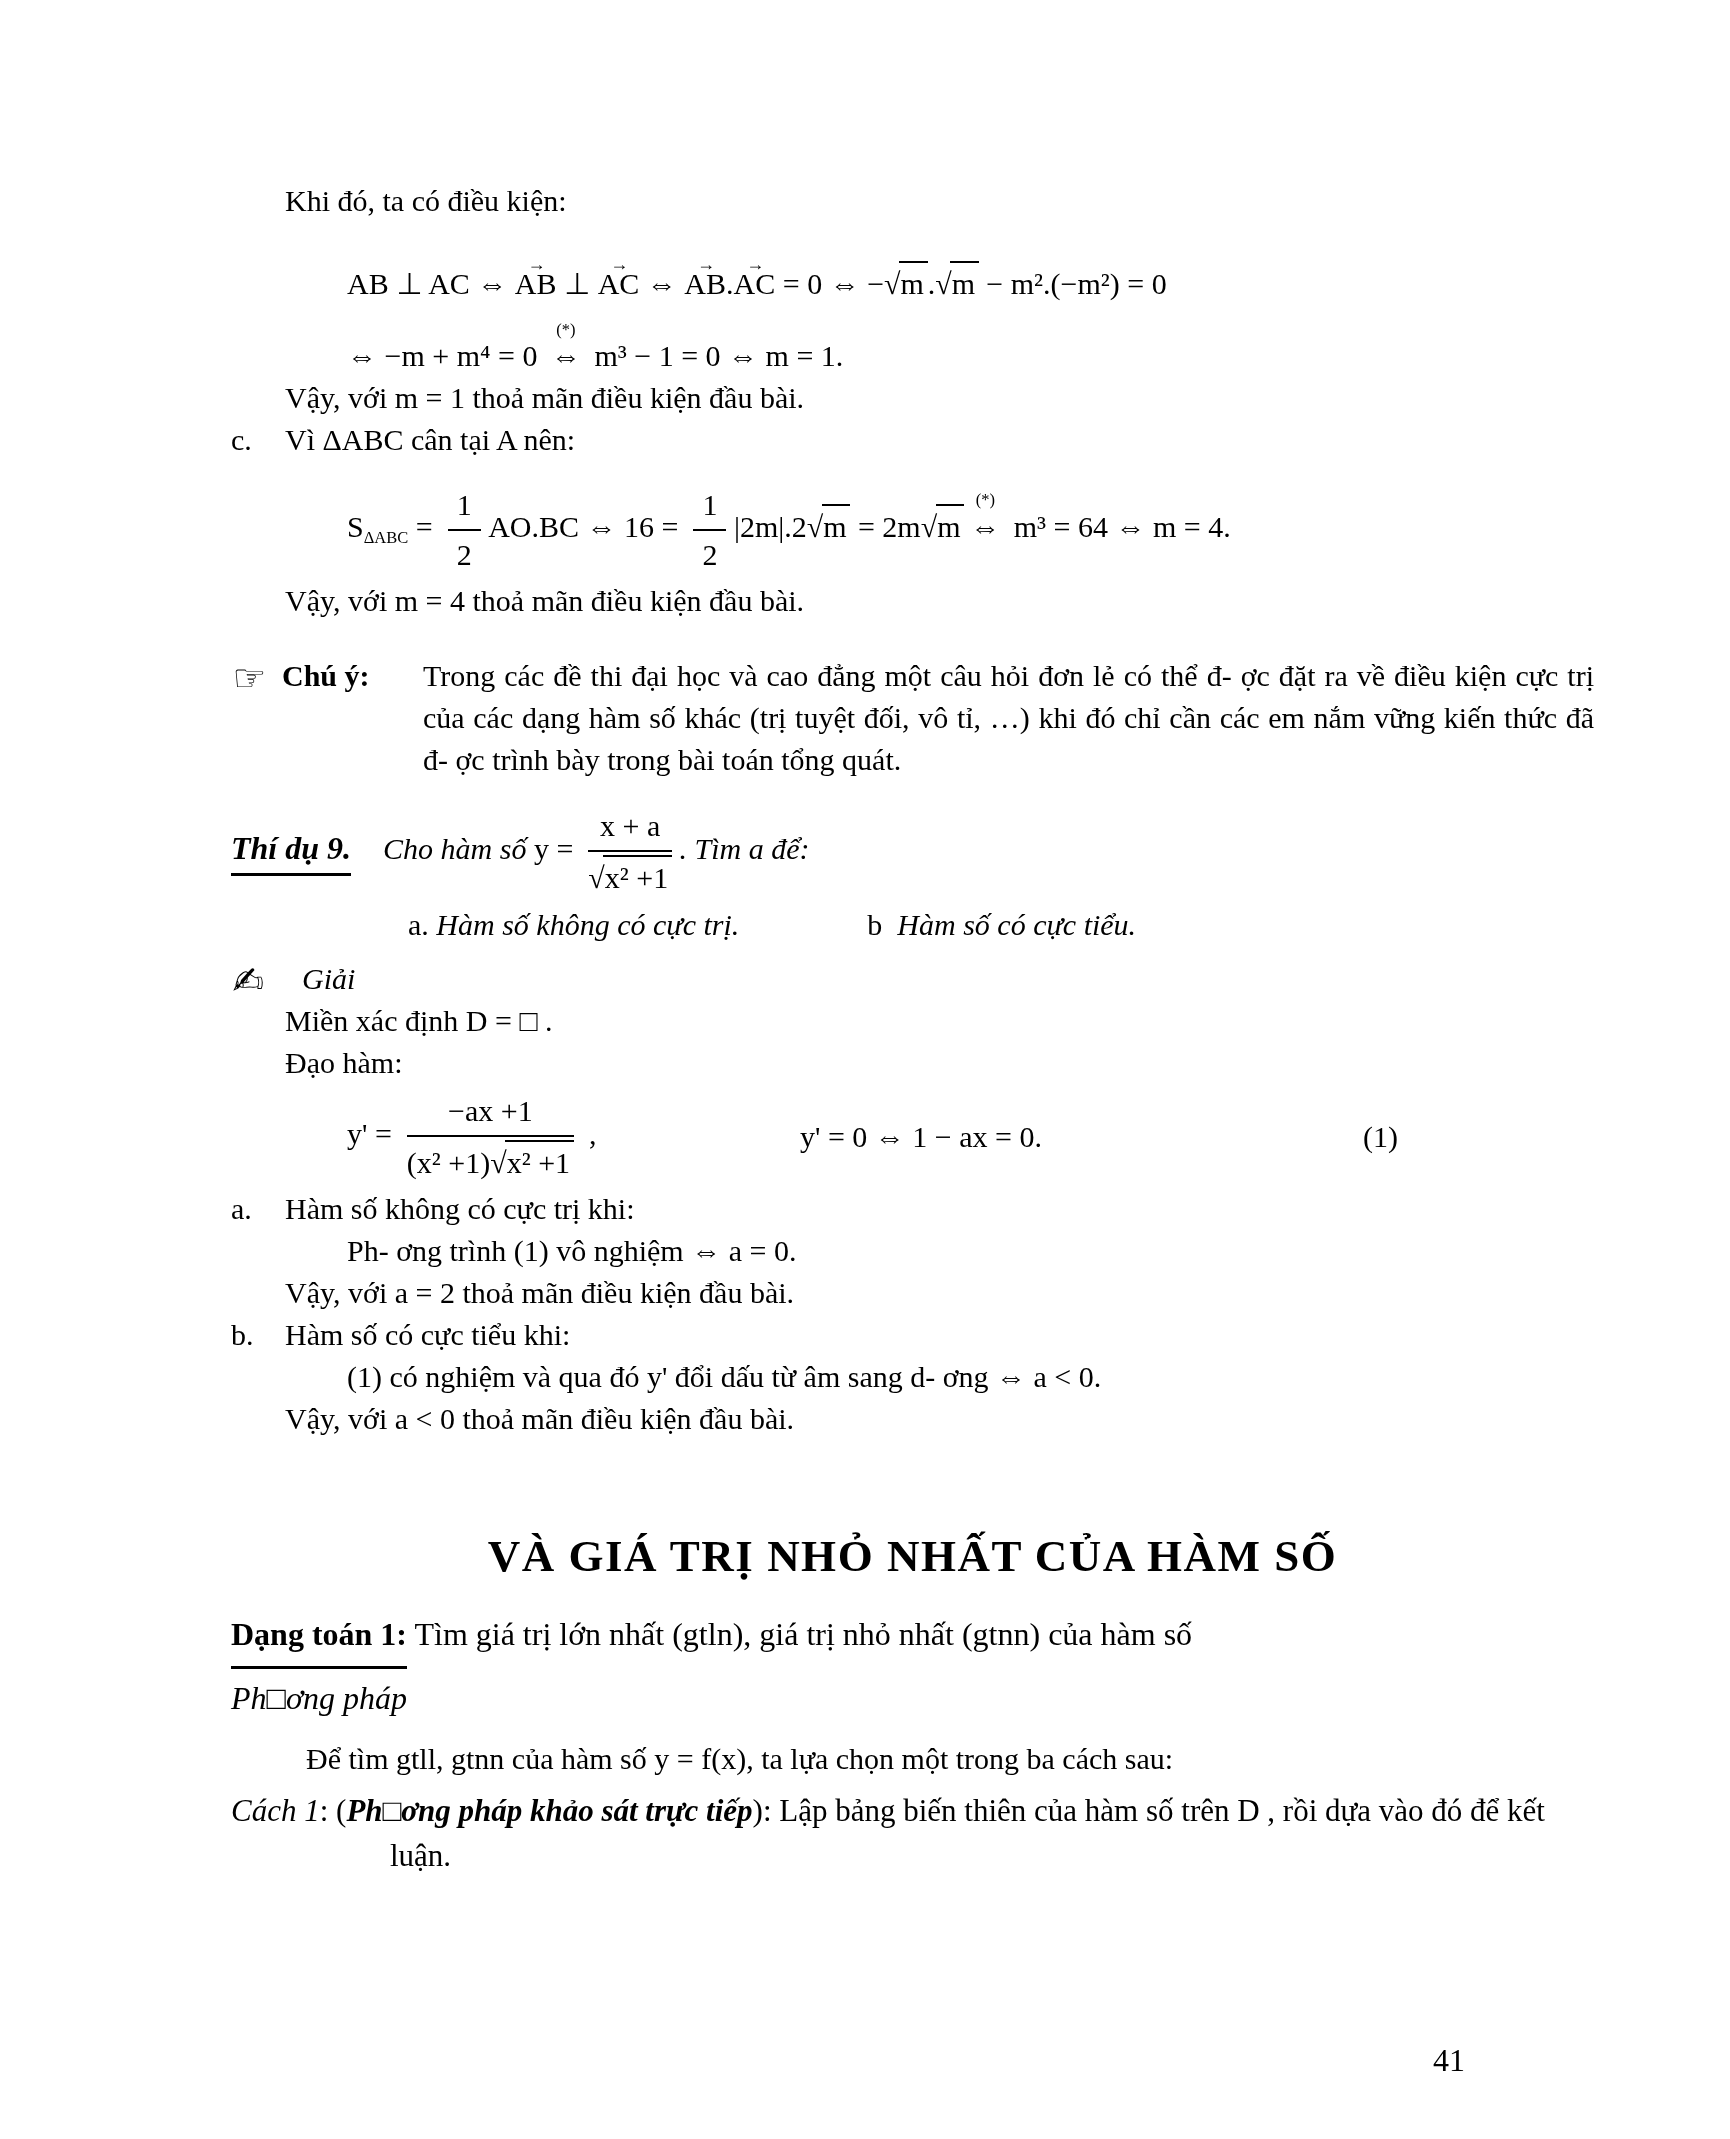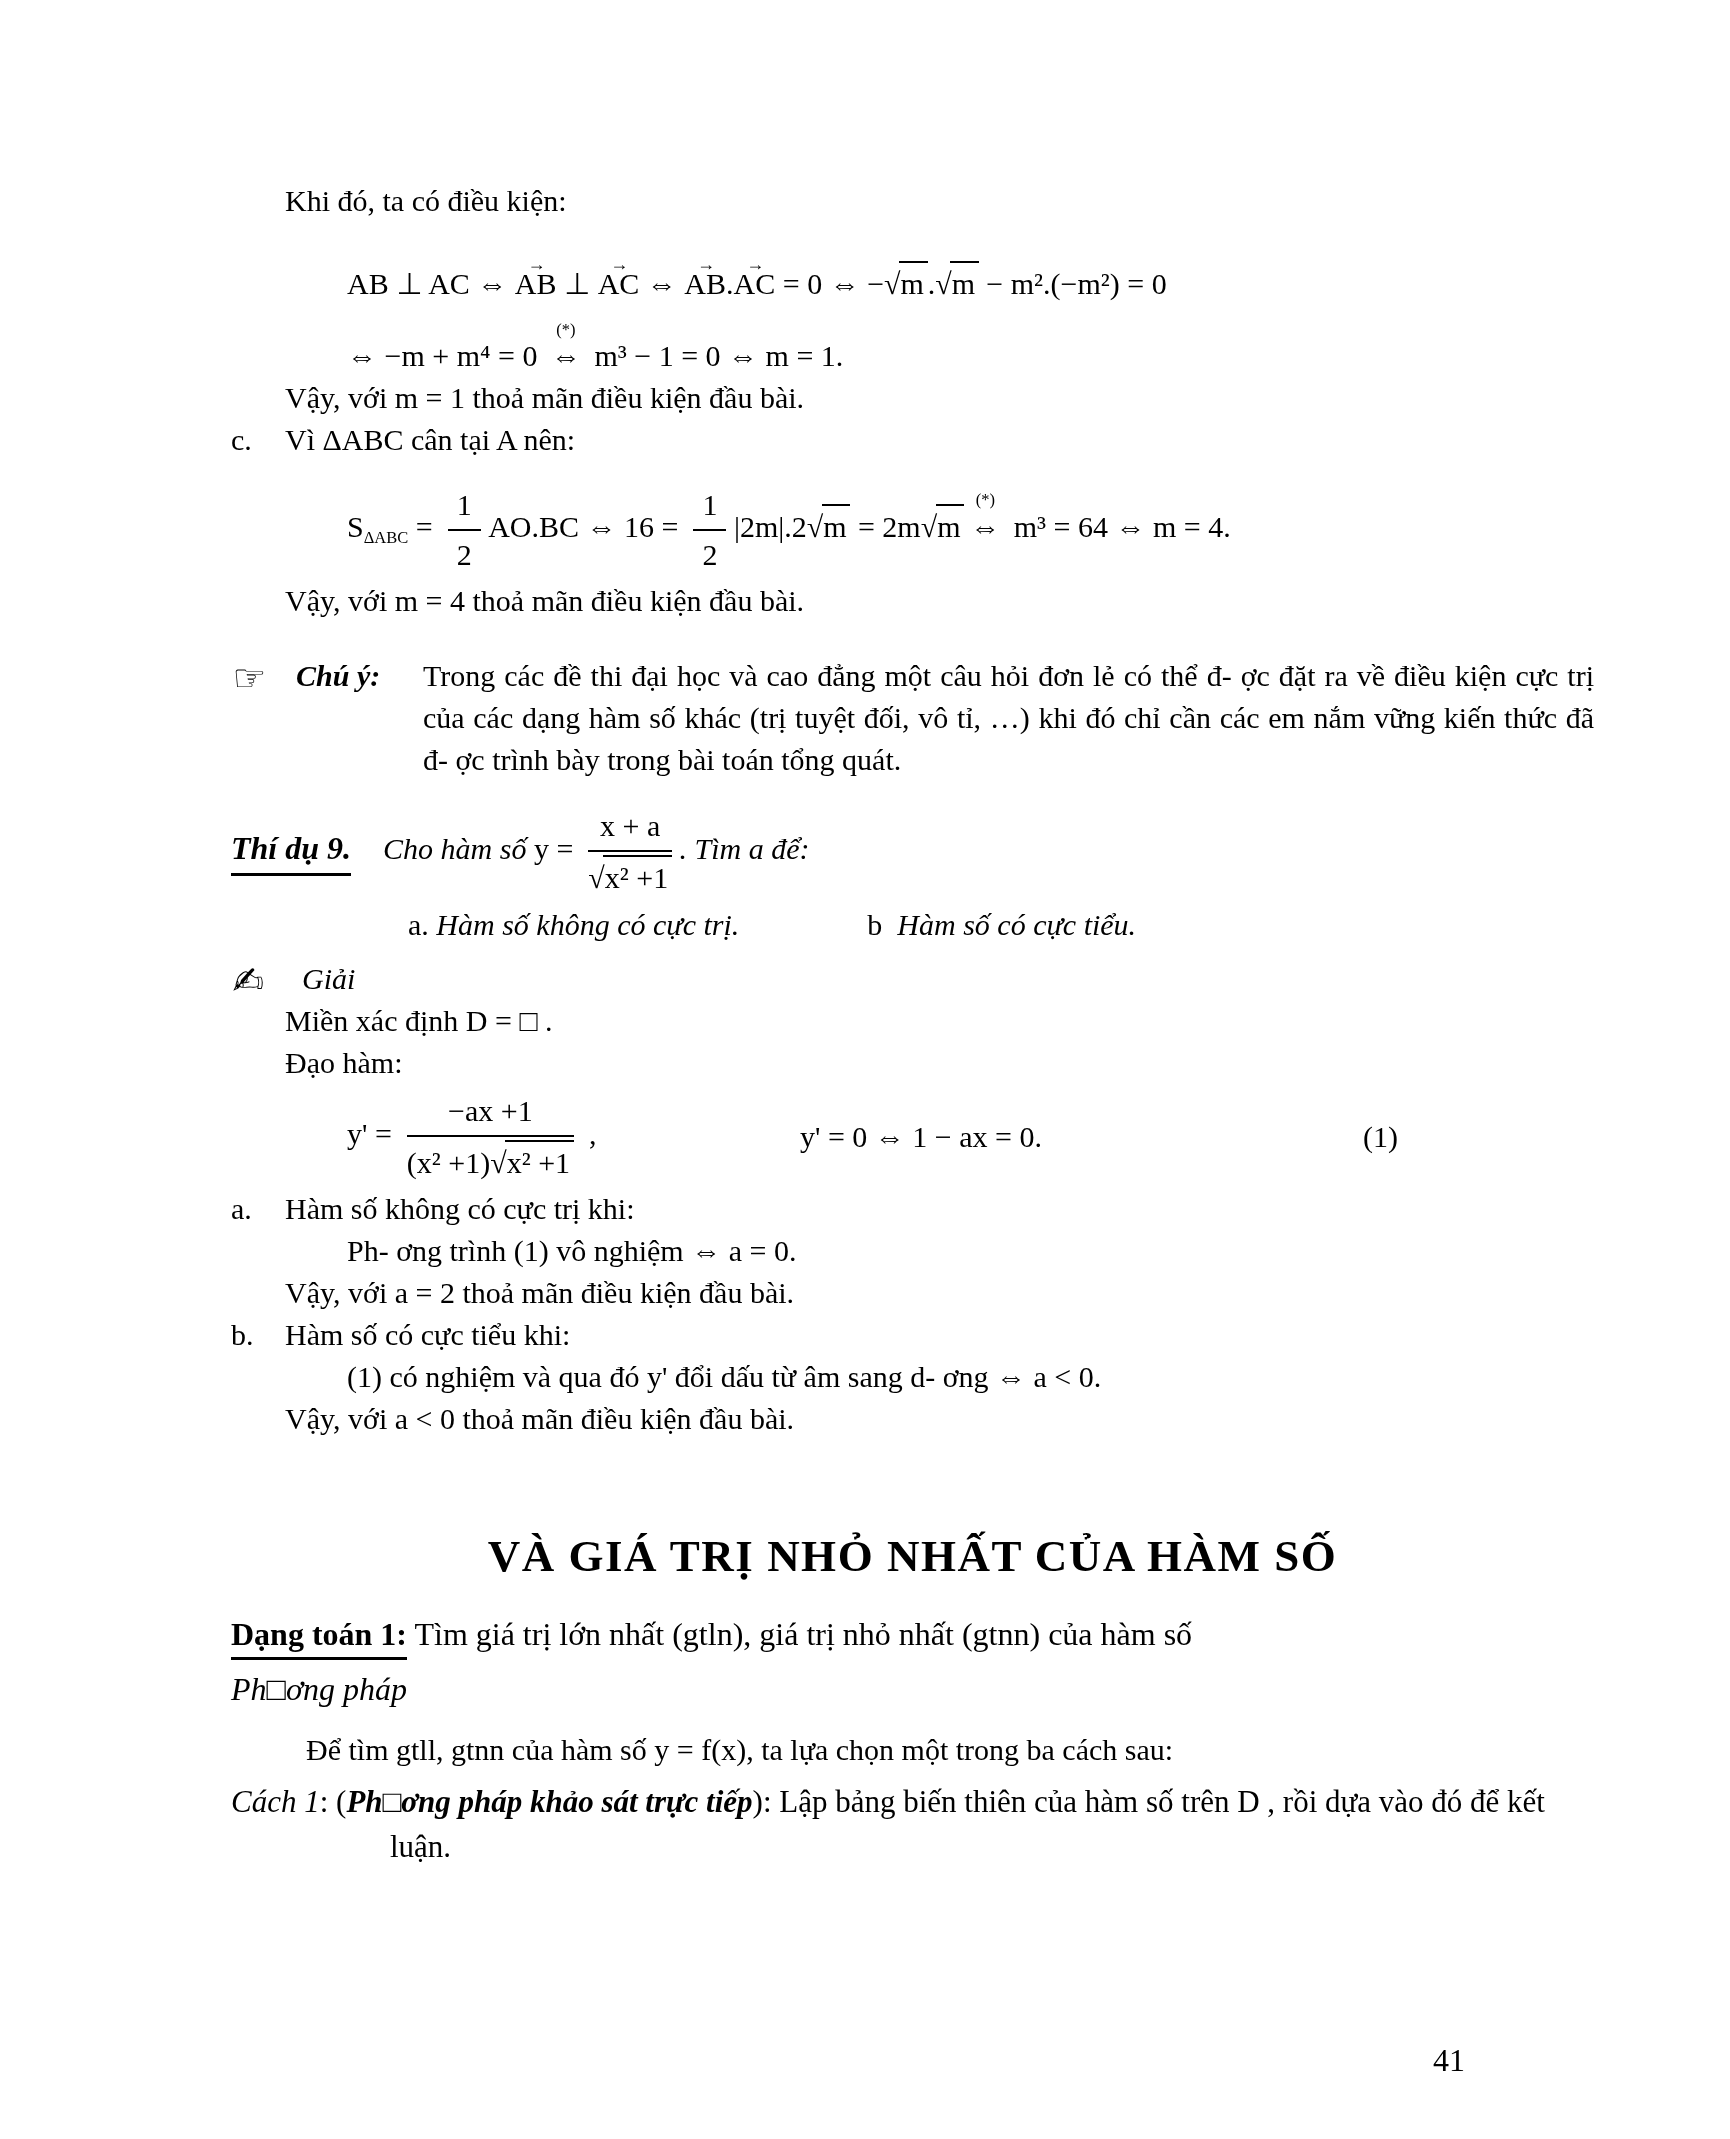--- a/index.html
+++ b/index.html
@@ -39,40 +39,40 @@
   .frac { display:inline-block; vertical-align:middle; text-align:center; margin:0 7.5px; }
   .frac .num { display:block; border-bottom:2.3px solid #000; padding:0 9px 3px; }
   .frac .den { display:block; padding-top:3px; }
   .msub { font-size:0.55em; vertical-align:-0.35em; letter-spacing:0; }
 
   .li { display:flex; }
   .li .marker { flex:0 0 54px; }
 
   .note { position:relative; margin-top:33px; padding-left:192px; text-align:justify; }
   .annot-icon { position:absolute; left:1.5px; top:-3px; font-size:38px; font-family:"DejaVu Sans",sans-serif; }
-  .note .note-label { position:absolute; left:65px; top:0; font-weight:bold; font-style:italic; }
+  .note .note-label { position:absolute; left:51px; top:0; font-weight:bold; }
 
   .ex9 { margin-top:24px; }
   .ex-label { display:inline-block; font-weight:bold; font-style:italic; font-size:32px; border-bottom:3px solid #000; padding-bottom:1.5px; margin-right:32px; }
 
   .ab-line { padding-left:177px; margin-top:4.5px; }
   .bwrap { margin-left:128px; }
 
   .annot { position:relative; margin-top:12px; padding-left:71px; min-height:42px; }
   .giai-label { font-style:italic; }
 
   .d1 { position:relative; margin-top:6px; margin-bottom:4.5px; }
   .d1-mid { position:absolute; left:569px; top:50%; transform:translateY(-50%); }
   .d1-tag { position:absolute; left:1132px; top:50%; transform:translateY(-50%); }
 
   .section-heading { margin-top:83px; text-align:center; font-weight:bold; font-size:45px; line-height:1.5; letter-spacing:1.5px; }
   .sh-mark { font-style:italic; margin-right:6px; }
 
   .dang { margin-top:21px; font-size:32px; }
-  .dang-label { font-weight:bold; display:inline-block; border-bottom:3px solid #000; padding-bottom:0; }
+  .dang-label { font-weight:bold; display:inline-block; border-bottom:3px solid #000; padding-bottom:9px; }
 
   .method-label { font-style:italic; margin-top:7.5px; font-size:32px; }
   .method-intro { margin-top:16.6px; text-indent:75px; }
   .cach1 { margin-top:9px; padding-left:159px; text-indent:-159px; font-size:31px; line-height:1.45; }
 
   .page-number { position:absolute; left:1433px; top:2038px; font-size:32px;text-align:center; }
 </style>
 </head>
 <body>
 

